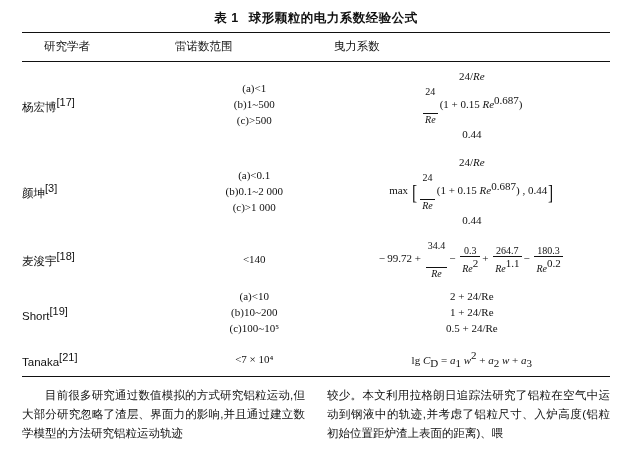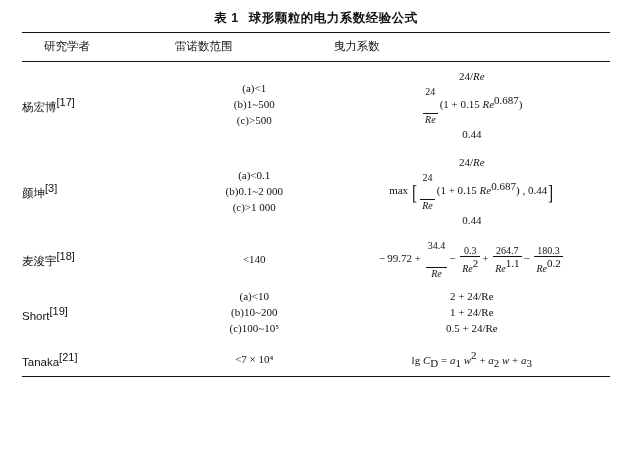--- a/index.html
+++ b/index.html
@@ -207,14 +207,22 @@
         <td class="c3">
           <div class="formula-line">
             lg&nbsp;<span class="mi">C</span><span class="sup" style="vertical-align:sub;">D</span>&nbsp;=&nbsp;<span class="mi">a</span><span class="sup" style="vertical-align:sub;">1</span>&nbsp;<span class="mi">w</span><span class="sup">2</span>&nbsp;+&nbsp;<span class="mi">a</span><span class="sup" style="vertical-align:sub;">2</span>&nbsp;<span class="mi">w</span>&nbsp;+&nbsp;<span class="mi">a</span><span class="sup" style="vertical-align:sub;">3</span>
           </div>
         </td>
       </tr>
 
     </tbody>
   </table>
 
+  <div class="bottom">
+    <div class="col">
+      <p class="indent">目前很多研究通过数值模拟的方式研究铝粒运动,但大部分研究忽略了渣层、界面力的影响,并且通过建立数学模型的方法研究铝粒运动轨迹</p>
+    </div>
+    <div class="col">
+      <p>较少。本文利用拉格朗日追踪法研究了铝粒在空气中运动到钢液中的轨迹,并考虑了铝粒尺寸、入炉高度(铝粒初始位置距炉渣上表面的距离)、喂</p>
+    </div>
+  </div>
 
 </div>
 
 </body></html>

